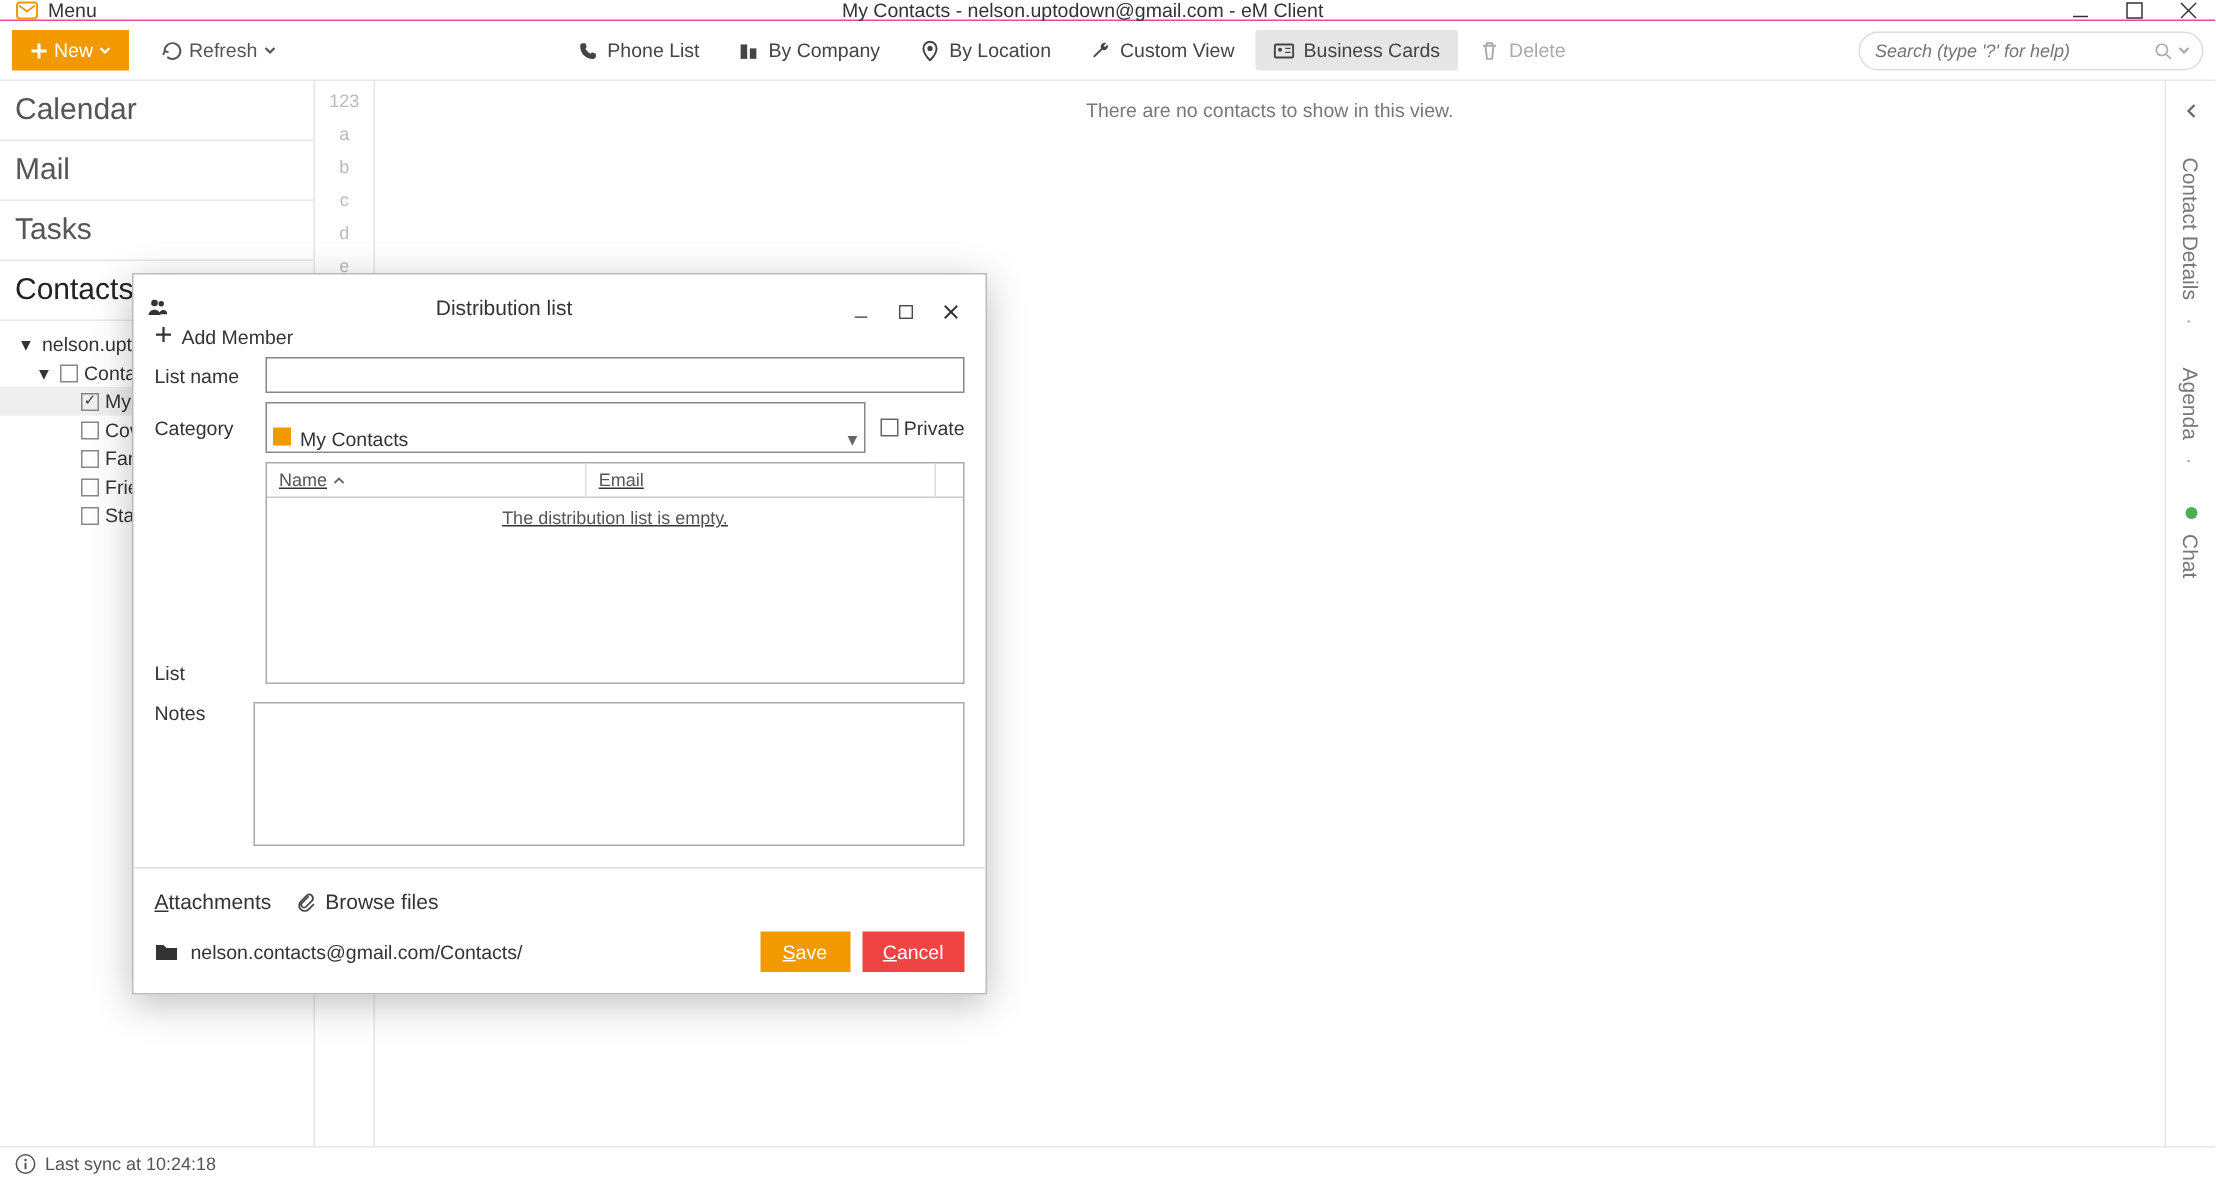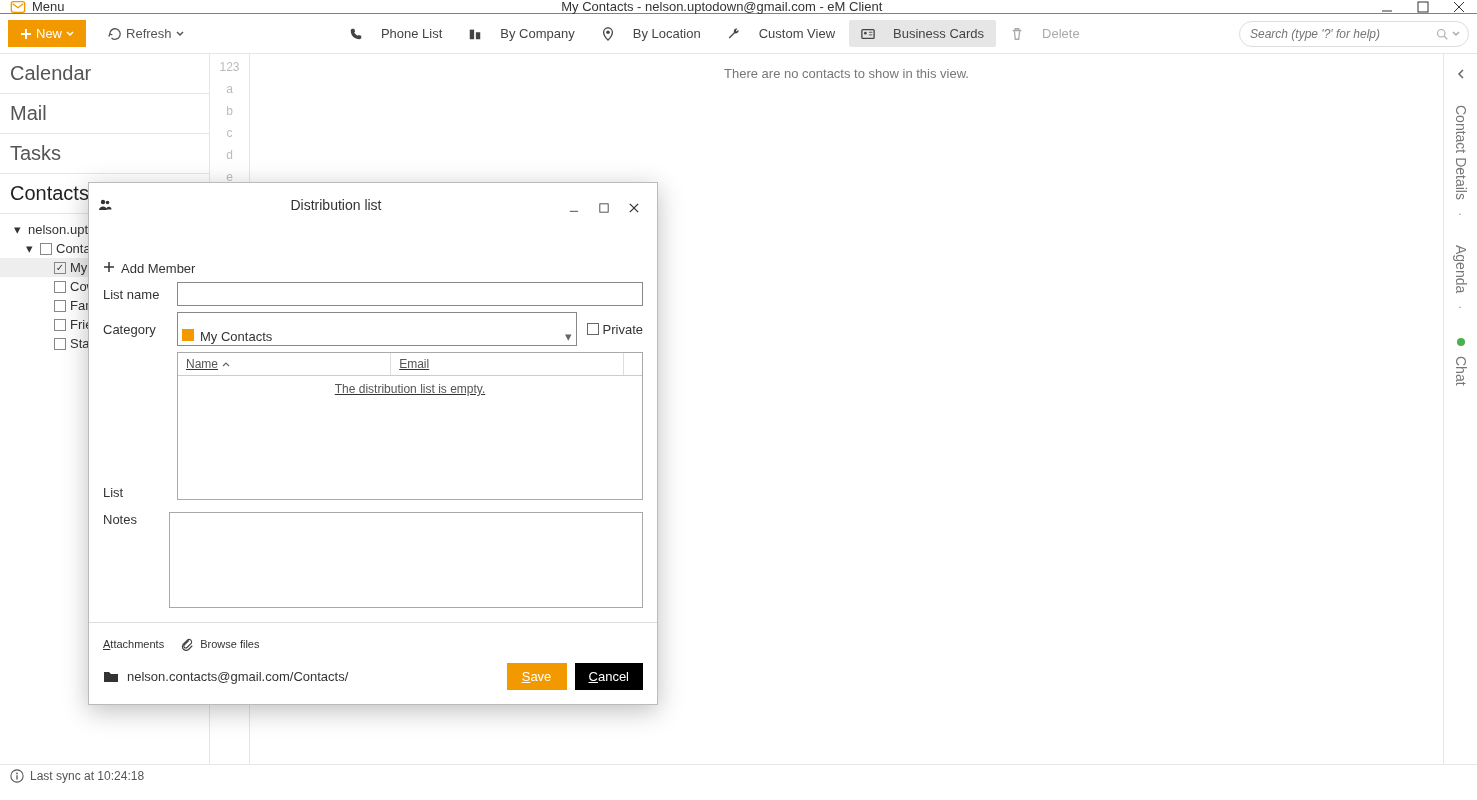--- a/index.html
+++ b/index.html
@@ -10,21 +10,21 @@
   .titlebar .title { flex: 1; text-align: center; font-size: 13px; color: #333; }
   .titlebar .win-ctrls { display: flex; }
   .titlebar .win-ctrls .wc { width: 36px; height: 28px; display: flex; align-items: center; justify-content: center; cursor: pointer; }
   .titlebar .win-ctrls .wc svg { width: 12px; height: 12px; stroke: #333; stroke-width: 1; fill: none; }
   
   .toolbar { display: flex; align-items: center; height: 40px; padding: 0 8px; border-bottom: 1px solid #e6e6e6; }
   .btn-new { background: #f39900; color: #fff; padding: 6px 12px; display: flex; align-items: center; gap: 4px; cursor: pointer; font-size: 13px; }
   .btn-new svg { stroke: #fff; }
   .btn-refresh { margin-left: 16px; display: flex; align-items: center; gap: 4px; cursor: pointer; padding: 6px; color: #555; }
   .toolbar-center { flex: 1; display: flex; justify-content: center; gap: 2px; }
-  .tb-btn { display: flex; align-items: center; gap: 18px; padding: 6px 12px; cursor: pointer; color: #444; border-radius: 2px; text-align: center; }
+  .tb-btn { display: flex; align-items: center; gap: 6px; padding: 6px 12px; cursor: pointer; color: #444; border-radius: 2px; text-align: center; }
   .tb-btn.active { background: #e6e6e6; }
   .tb-btn.disabled { color: #aaa; }
   .tb-btn svg { width: 14px; height: 14px; }
   .search-box { width: 230px; height: 26px; border: 1px solid #ddd; border-radius: 13px; display: flex; align-items: center; padding: 0 8px; color: #aaa; }
   .search-box input { flex: 1; border: none; outline: none; font-style: italic; color: #888; font-size: 12px; background: transparent; }
   
   .body { display: flex; height: calc(100% - 28px - 40px - 22px); }
   .sidebar { width: 210px; border-right: 1px solid #e6e6e6; display: flex; flex-direction: column; }
   .sb-section { padding: 8px 10px; font-size: 20px; color: #555; border-bottom: 1px solid #e6e6e6; cursor: pointer; }
   .sb-section.active { color: #222; }
@@ -67,23 +67,23 @@
   .dlg-list-head { display: flex; border-bottom: 1px solid #ccc; font-size: 12px; color: #555; }
   .dlg-list-head .col { padding: 4px 8px; border-right: 1px solid #ddd; display: flex; align-items: center; gap: 4px; }
   .dlg-list-empty { flex: 1; display: flex; align-items: flex-start; justify-content: center; padding-top: 6px; font-size: 12px; color: #555; }
   .dlg-notes { border: 1px solid #aaa; height: 96px; width: 100%; resize: none; outline: none; padding: 4px; font-family: inherit; font-size: 13px; }
   .dlg-sep { height: 1px; background: #ddd; margin: 14px -14px; }
   .dlg-foot { display: flex; align-items: center; padding: 0 14px 14px 14px; gap: 8px; }
   .dlg-foot .path { display: flex; align-items: center; gap: 8px; font-size: 13px; color: #333; }
   .dlg-foot .spacer { flex: 1; }
   .dlg-btn { min-width: 60px; padding: 6px 14px; cursor: pointer; font-size: 13px; text-align: center; }
   .dlg-btn.primary { background: #f39900; color: #fff; }
-  .dlg-btn.secondary { background: #000000; color: #fff; }
-  .add-member { display: flex; align-items: flex-start; gap: 6px; cursor: pointer; margin-bottom: 6px; margin-top: 44px; }
-  .attach-row { display: flex; align-items: center; gap: 16px; font-size: 11px; }
+  .dlg-btn.secondary { background: #ef4444; color: #fff; }
+  .add-member { display: flex; align-items: flex-start; gap: 6px; cursor: pointer; margin-bottom: 6px; }
+  .attach-row { display: flex; align-items: center; gap: 16px; font-size: 14px; }
   .browse { display: flex; align-items: center; gap: 6px; cursor: pointer; }
   
   svg { flex-shrink: 0; }
 </style>
 </head>
 <body>
 
 <div class="titlebar">
   <div class="menu-btn">
     <svg viewBox="0 0 24 24">

